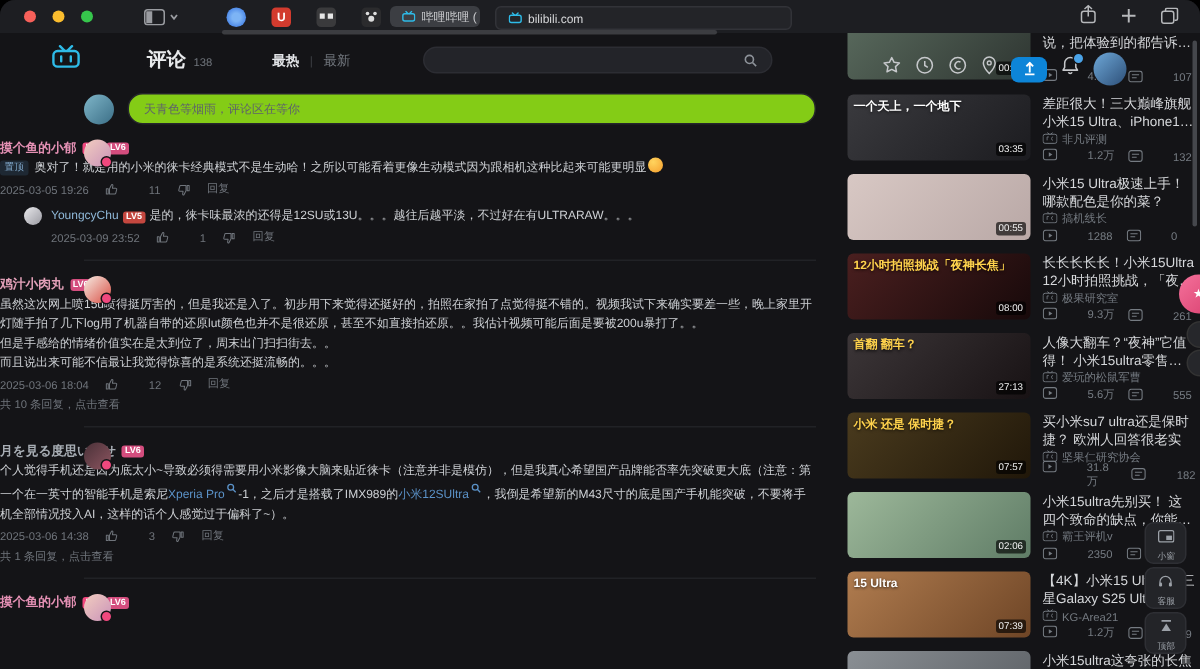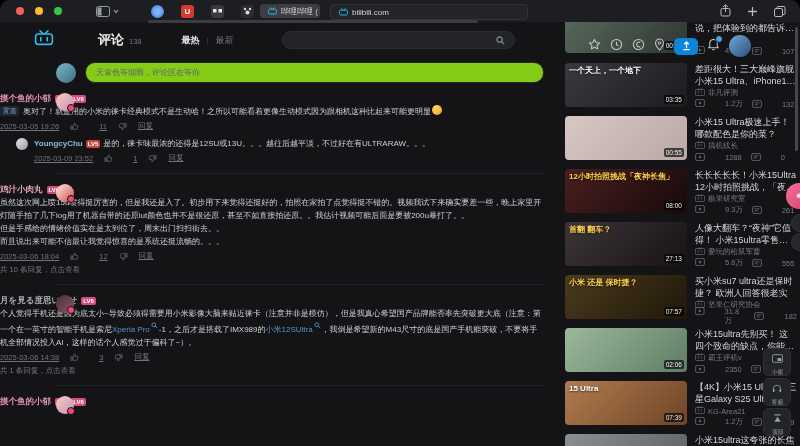--- a/index.html
+++ b/index.html
@@ -44,27 +44,27 @@
   .name-row{display:flex;align-items:center;gap:4px;height:13px;}
   .c-name{font-size:8.5px;font-weight:700;}
   .badge{font-size:6px;color:#fff;border-radius:2px;padding:1px 2px;line-height:6px;font-weight:700;}
   .c-line{font-size:8px;line-height:13px;color:#cdd0d4;}
   .pin-tag{display:inline-block;font-size:6.5px;color:#7fa6c8;background:#1e2833;border-radius:2px;padding:0 3px;
            margin-right:4px;line-height:10px;vertical-align:1px;}
   .link{color:#5b92c8;cursor:pointer;}
   .link-sup{margin:0 1px 0 1px;vertical-align:3px;}
   .emoji{display:inline-block;width:10px;height:10px;border-radius:50%;
          background:radial-gradient(circle at 35% 30%,#ffd45e,#f59e2d);vertical-align:-1px;margin-left:1px;}
-  .c-meta{display:flex;align-items:center;gap:11px;margin-top:2px;height:12px;font-size:7.5px;color:#6f747b;text-decoration:underline;}
+  .c-meta{display:flex;align-items:center;gap:11px;margin-top:2px;height:12px;font-size:7.5px;color:#6f747b;}
   .meta-group{display:flex;align-items:flex-start;gap:20px;}
   .view-more{margin-top:3px;font-size:7.5px;color:#6f747b;}
   .reply{position:relative;padding-left:34px;margin-top:5px;}
   .r-avatar{position:absolute;left:16px;top:1px;width:12px;height:12px;}
   .reply-line{font-size:8px;line-height:13px;color:#cdd0d4;}
-  .r-name{font-weight:700;margin-right:3px;}
+  .r-name{font-weight:400;margin-right:3px;}
   .divider{height:1px;background:#212226;margin:9px 0 0 56px;}
   
   .video-list{position:absolute;left:565px;top:-13px;width:232px;}
   .vcard{display:flex;margin-bottom:6px;cursor:pointer;}
   .vthumb{position:relative;width:122px;height:44px;border-radius:4px;flex:none;overflow:hidden;}
   .tlabel{position:absolute;left:4px;top:3px;font-size:8px;font-weight:700;color:#fff;
           text-shadow:0 1px 2px rgba(0,0,0,.7);line-height:9px;max-width:112px;}
   .vdur{position:absolute;right:3px;bottom:3px;font-size:6.5px;color:#f0f0f0;background:rgba(0,0,0,.65);
         border-radius:2px;padding:1px 2px;line-height:7px;}
   .vinfo{margin-left:8px;width:102px;}

